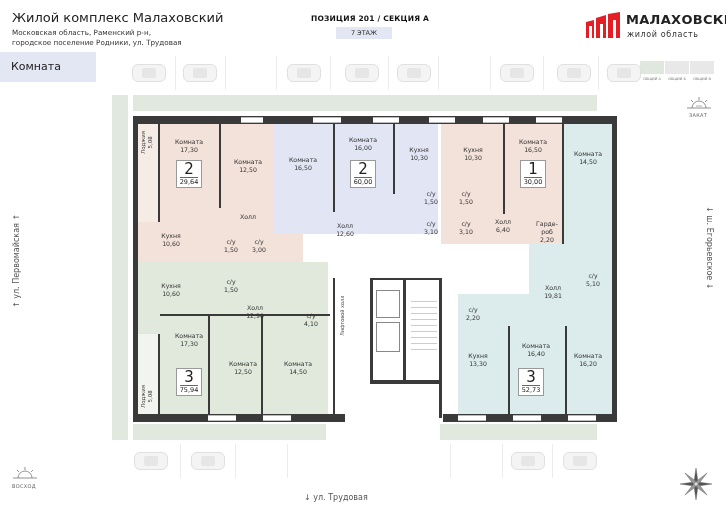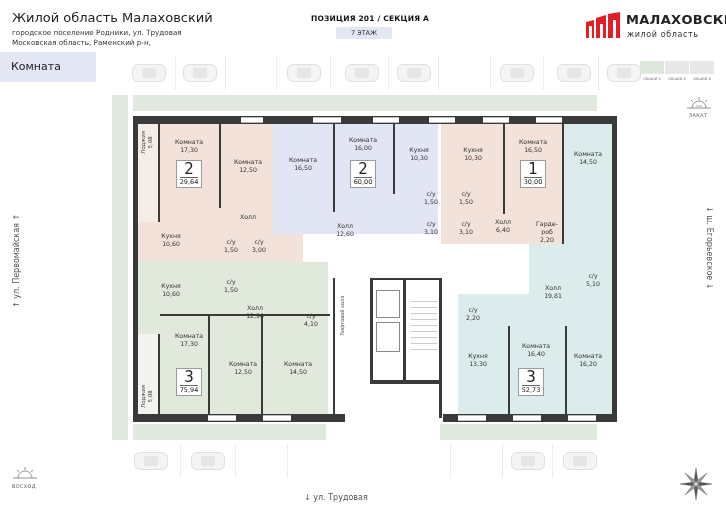--- a/index.html
+++ b/index.html
@@ -25,24 +25,24 @@
   .rl{position:absolute;font-size:6.2px;line-height:8px;text-align:center;color:#333;white-space:nowrap;transform:translateX(-50%);}
   .badge{position:absolute;width:24px;background:#fff;border:1px solid #999;text-align:center;transform:translateX(-50%);}
   .badge .n{font-size:15px;line-height:15px;color:#222;border-bottom:1px solid #666;margin:1px 3px 0 3px;}
   .badge .a{font-size:6.5px;line-height:9px;color:#222;}
   .win{position:absolute;background:#fff;border-top:1px solid #bbb;border-bottom:1px solid #bbb;box-sizing:border-box;}
   .vtxt{position:absolute;font-size:5.5px;color:#444;transform:rotate(-90deg);transform-origin:left top;white-space:nowrap;text-align:center;line-height:7px;}
 </style>
 </head>
 <body>
 
-<div class="abs hdr-title">Жилой область Малаховский</div>
+<div class="abs hdr-title">Жилой комплекс Малаховский</div>
 <div class="abs hdr-addr">
+  <div>Московская область, Раменский р-н,</div>
   <div>городское поселение Родники, ул. Трудовая</div>
-  <div>Московская область, Раменский р-н,</div>
 </div>
 <div class="abs tab-kv">Комната</div>
 <div class="abs pos">ПОЗИЦИЯ 201 / СЕКЦИЯ А</div>
 <div class="abs floor">7 ЭТАЖ</div>
 
 <svg class="abs" style="left:586px;top:12px" width="36" height="26">
   <polygon points="0,10 8,8 8,26 0,26" fill="#e31e24"></polygon>
   <polygon points="10,6 20,3 20,26 10,26" fill="#e31e24"></polygon>
   <polygon points="22,2 34,0 34,26 22,26" fill="#e31e24"></polygon>
   <rect x="3" y="14" width="3" height="12" fill="#fff"></rect>

